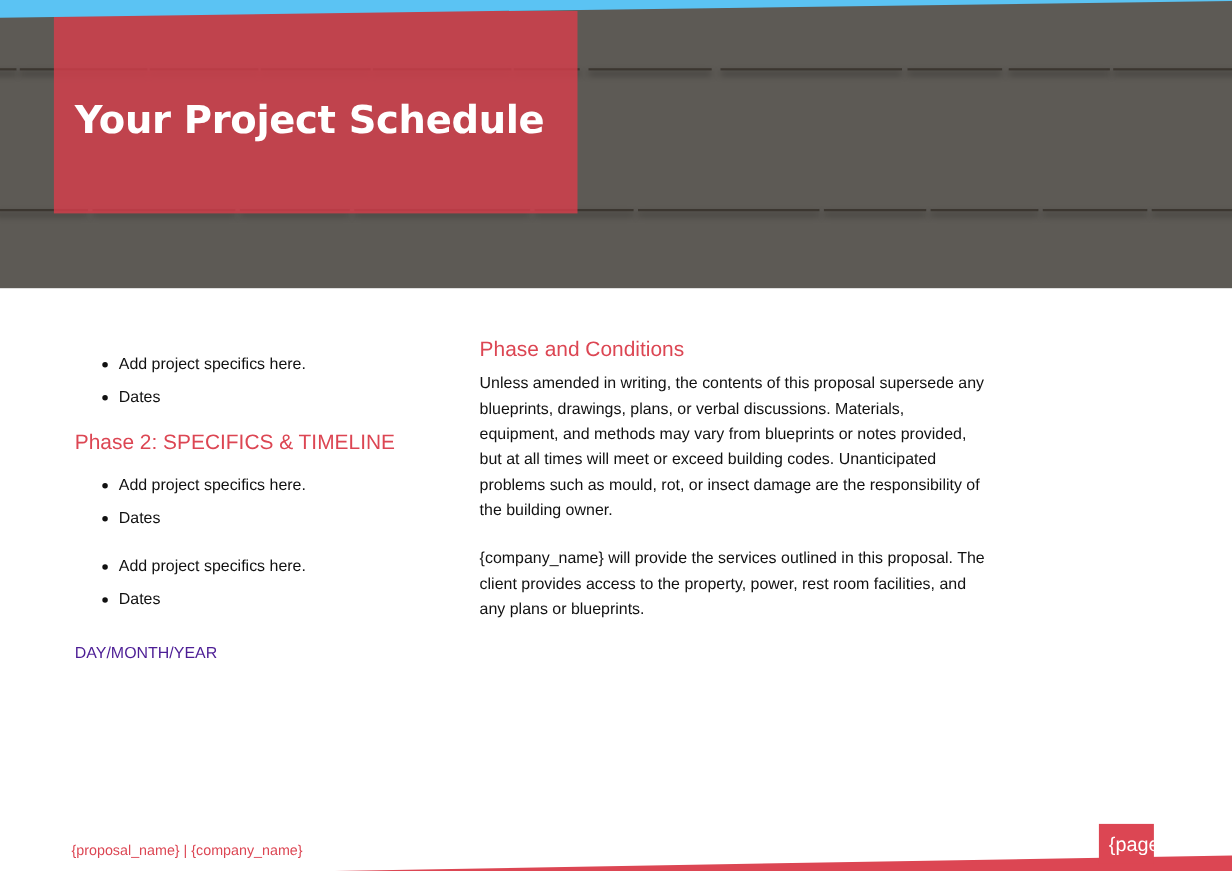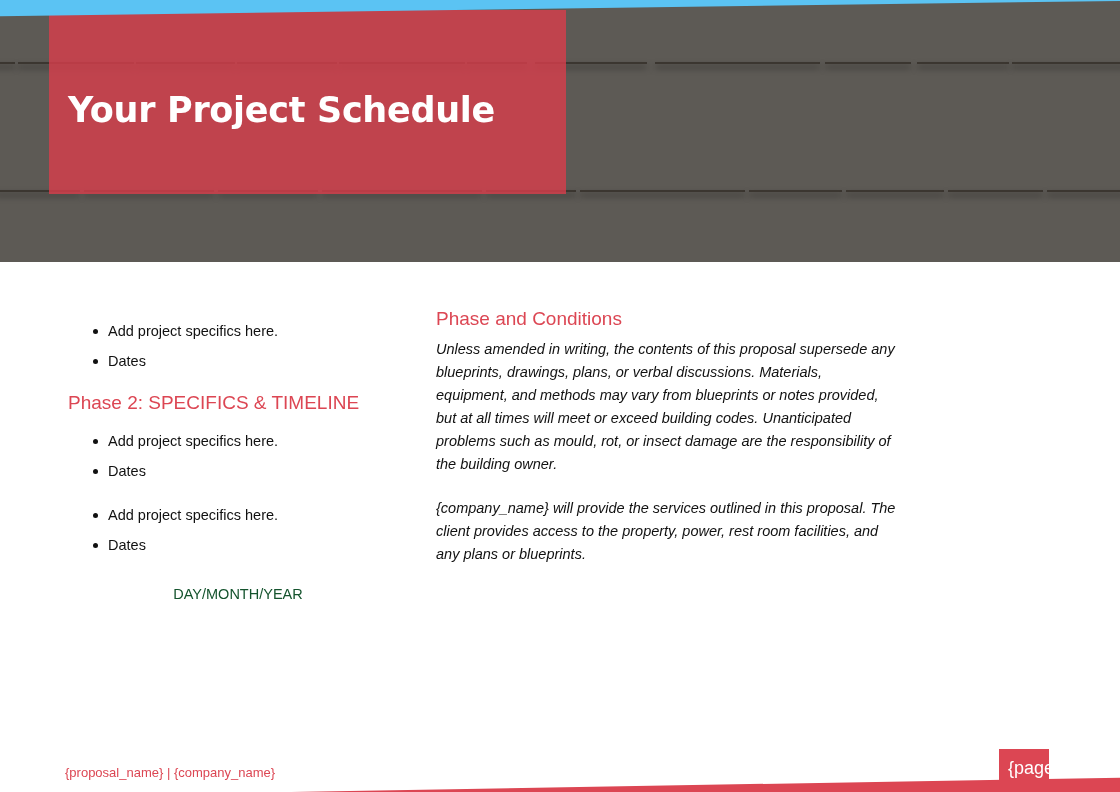--- a/index.html
+++ b/index.html
@@ -30,21 +30,21 @@
     .row-2 { top: 62px; height: 125px; }
     .row-3 { top: 190px; height: 80px; }
 
     .top-band {
       position: absolute; left: 0; top: 0; width: 1120px; height: 18px;
       background: #5bc3f3;
       clip-path: polygon(0 0, 100% 0, 100% 5%, 0 90%);
       z-index: 5;
     }
     .title-box {
-      position: absolute; left: 49px; top: 10px; width: 517px; height: 184px;
+      position: absolute; left: 49px; top: 10px; width: 476px; height: 184px;
       background: rgba(214, 62, 76, 0.82);
       z-index: 4;
     }
     .title-box h1 {
       position: absolute; left: 19px; top: 78px;
       font-family: "DejaVu Sans", sans-serif; font-weight: 700;
       font-size: 35px; line-height: 44px; color: #ffffff; letter-spacing: -0.3px;
       white-space: nowrap;
     }
 
@@ -58,24 +58,24 @@
     }
     .phase { margin-bottom: 14px; }
     .phase ul { list-style: none; margin-top: 10px; }
     .phase li {
       position: relative; padding-left: 40px; font-size: 14.5px; line-height: 30px; color: #111;
     }
     .phase li::before {
       content: ""; position: absolute; left: 25px; top: 13px;
       width: 5px; height: 5px; border-radius: 50%; background: #111;
     }
-    .final-date { font-size: 14.5px; line-height: 22px; margin-top: 23px; color: #14532d; text-align: center; }
+    .final-date { font-size: 14.5px; line-height: 22px; margin-top: 23px; color: #4c1d95; }
 
     .terms-para {
-      font-size: 14.5px; line-height: 23px; color: #111; margin-top: 6px; margin-bottom: 21px; font-style: italic;
+      font-size: 14.5px; line-height: 23px; color: #111; margin-top: 6px; margin-bottom: 21px;
     }
 
     
     .footer-left {
       position: absolute; left: 65px; top: 764px;
       font-size: 13px; line-height: 18px; color: #dc4653; white-space: nowrap;
     }
     .bottom-band {
       position: absolute; left: 0; top: 770px; width: 1120px; height: 22px;
       background: #dc4653;

